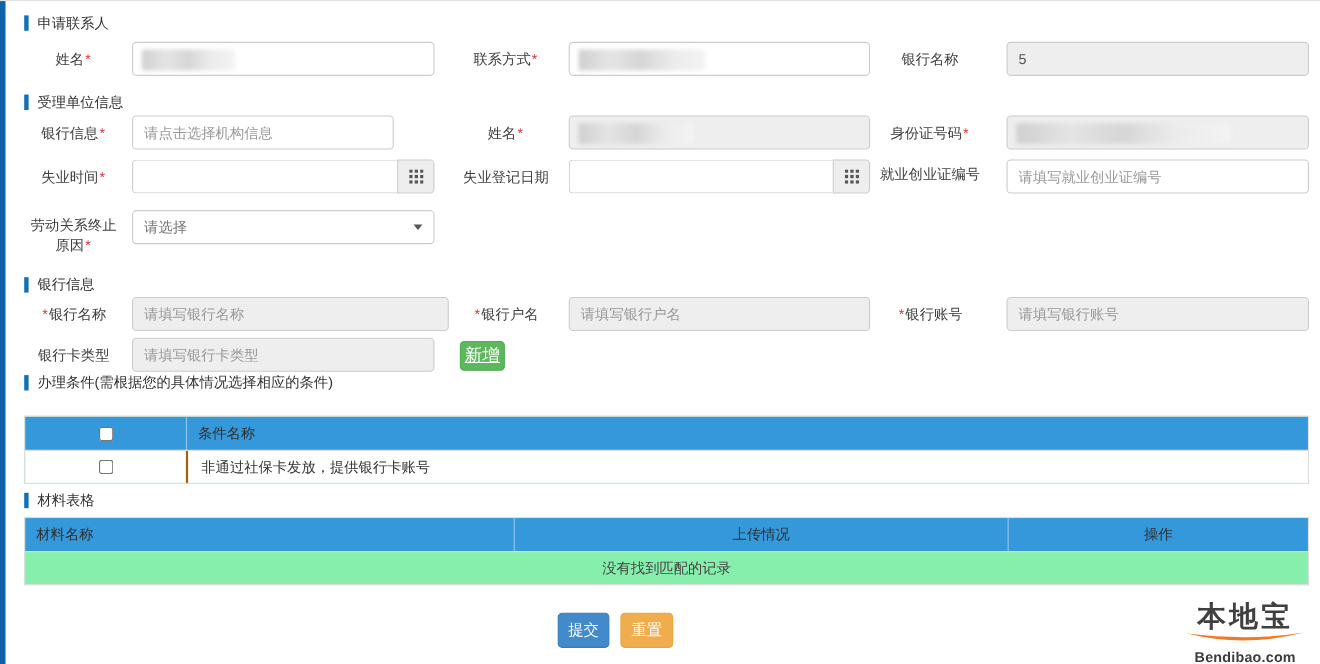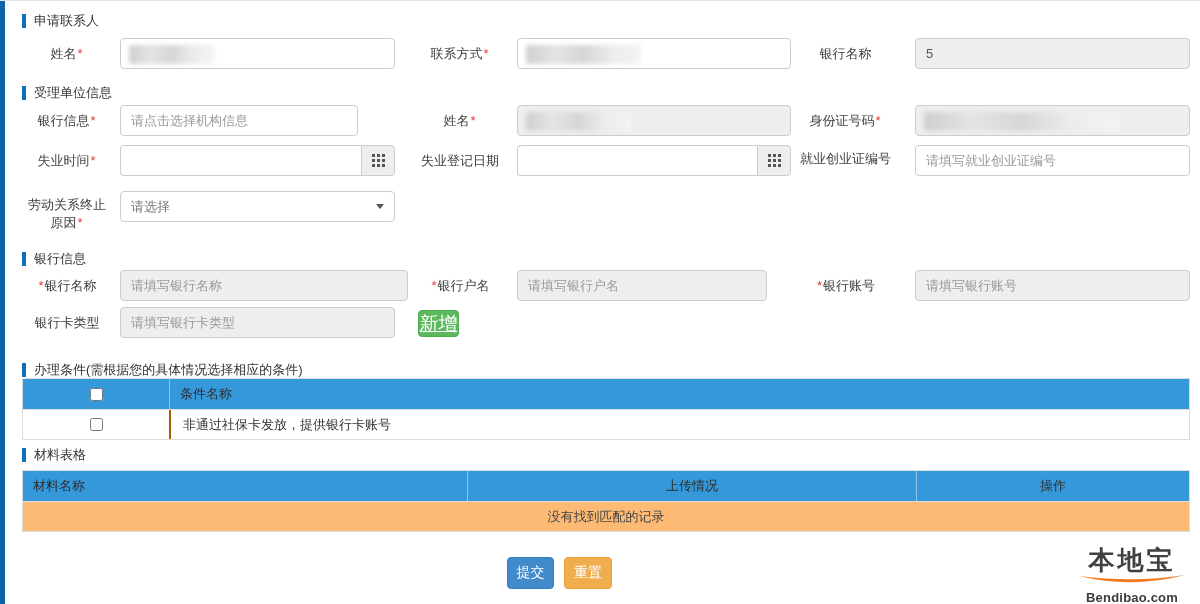--- a/index.html
+++ b/index.html
@@ -34,25 +34,25 @@
   }
 
   .igroup { position:absolute; height:31px; display:flex; }
   .igroup .itext { flex:1; height:31px; border:1px solid #ccc; border-right:none; border-radius:4px 0 0 4px; background:#fff; padding:0 10px; font-size:13px; color:#555; outline:none; }
   .igroup .addon { width:34px; height:31px; border:1px solid #ccc; border-radius:0 4px 4px 0; background:#eee; display:flex; align-items:center; justify-content:center; cursor:pointer; }
 
   .selectbox { position:absolute; height:31px; border:1px solid #ccc; border-radius:4px; background:#fff; display:flex; align-items:center; padding:0 10px; color:#777; cursor:pointer; }
   .selectbox .caret { margin-left:auto; width:0; height:0; border-left:4px solid transparent; border-right:4px solid transparent; border-top:5px solid #555; }
 
   .btn { position:absolute; border-radius:4px; color:#fff; font-size:14px; cursor:pointer; font-family:"Liberation Sans", sans-serif; display:flex; align-items:center; justify-content:center; }
-  .btn.green  { background:#5cb85c; border:1px solid #4cae4c; font-size:19px;text-decoration:underline; }
+  .btn.green  { background:#5cb85c; border:1px solid #4cae4c; font-size:16px;text-decoration:underline; }
   .btn.blue   { background:#428bca; border:1px solid #357ebd; }
   .btn.orange { background:#f0ad4e; border:1px solid #eea236; }
 
-  .dtable { position:absolute; left:22px; width:1168px; border:1px solid #ddd; background:#fdba74; }
+  .dtable { position:absolute; left:22px; width:1168px; border:1px solid #ddd; background:#86efac; }
   .t-head { display:flex; background:#3598db; height:30px; align-items:center; color:#2f2f2f; }
   .t-row  { display:flex; height:30px; align-items:center; background:#fff; border-top:1px solid #ddd; }
   .c1 { width:146px; display:flex; justify-content:center; align-items:center; align-self:stretch; }
   .c2 { flex:1; padding-left:10px; align-self:stretch; display:flex; align-items:center; }
   .t-head .c2 { border-left:1px solid rgba(255,255,255,0.45); }
   .t-row  .c2 { border-left:2px solid #a16207;padding-left:12px; }
   .m1 { width:444px; padding-left:10px; align-self:stretch; display:flex; align-items:center; }
   .m2 { width:449px; justify-content:center; align-self:stretch; display:flex; align-items:center; border-left:1px solid rgba(255,255,255,0.45); }
   .m3 { flex:1; justify-content:center; align-self:stretch; display:flex; align-items:center; border-left:1px solid rgba(255,255,255,0.45); }
   .t-empty { height:30px; display:flex; align-items:center; justify-content:center; color:#444; border-top:1px solid #ddd; }
@@ -155,30 +155,30 @@
 
 <div class="sec-title" style="left:22px; top:249px;">
   <span class="bar"></span>
   <span>银行信息</span>
 </div>
 
 <div class="lbl" style="left:22px; top:276px; width:90px;"><span class="star">*</span><span>银行名称</span></div>
 <input class="ctl disabled" style="left: 120px; top: 269px; width: 288px;" readonly="" placeholder="请填写银行名称">
 
 <div class="lbl" style="left:408px; top:276px; width:104px;"><span class="star">*</span><span>银行户名</span></div>
-<input class="ctl disabled" style="left: 517px; top: 269px; width: 250px;" readonly="" placeholder="请填写银行户名">
+<input class="ctl disabled" style="left: 517px; top: 269px; width: 274px;" readonly="" placeholder="请填写银行户名">
 
 <div class="lbl" style="left:798px; top:276px; width:95px;"><span class="star">*</span><span>银行账号</span></div>
 <input class="ctl disabled" style="left: 915px; top: 269px; width: 275px;" readonly="" placeholder="请填写银行账号">
 
 <div class="lbl" style="left:22px; top:313px; width:90px;"><span>银行卡类型</span></div>
 <input class="ctl disabled" style="left: 120px; top: 306px; width: 275px;" readonly="" placeholder="请填写银行卡类型">
 <button class="btn green" style="left:418px; top:309px; width:41px; height:27px;">新增</button>
 
-<div class="sec-title" style="left:22px; top:360px;">
+<div class="sec-title" style="left:22px; top:338px;">
   <span class="bar"></span>
   <span>办理条件(需根据您的具体情况选择相应的条件)</span>
 </div>
 
 <div class="dtable" style="top:377px;">
   <div class="t-head">
     <div class="c1">
         <input type="checkbox" style="">
       </div>
     <div class="c2">条件名称</div>

